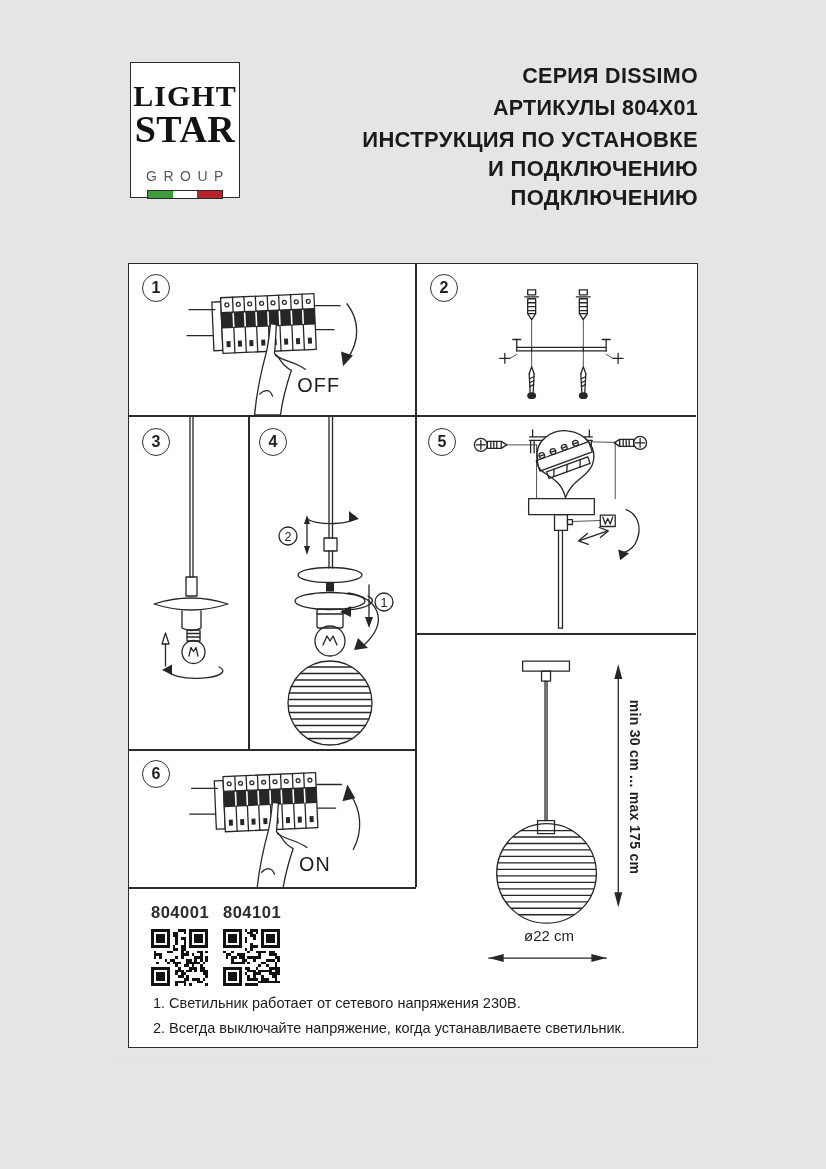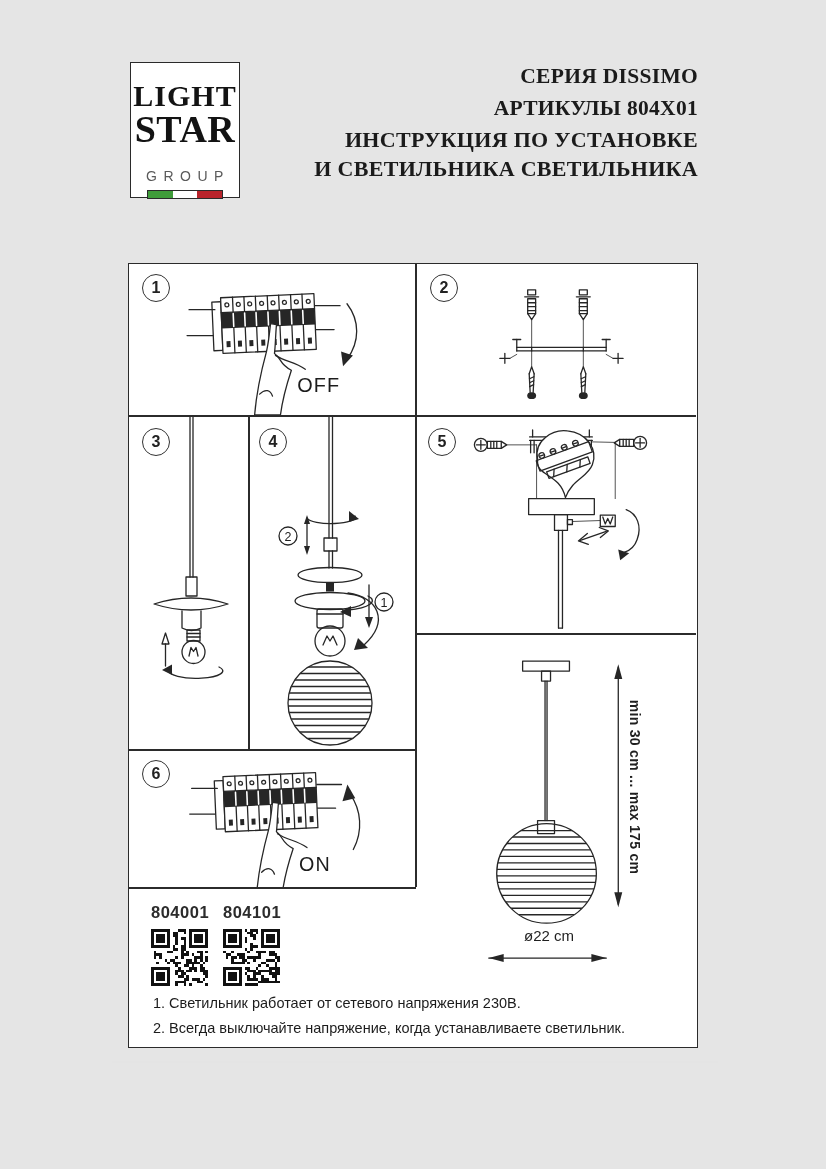--- a/index.html
+++ b/index.html
@@ -13,21 +13,21 @@
               text-align:center; padding-top:19px; background:#fff; }
   .logo-light { font-family:"Liberation Serif", serif; font-weight:bold; font-size:30px;
                 line-height:0.95; letter-spacing:1px; color:#131313; }
   .logo-star  { font-family:"Liberation Serif", serif; font-weight:bold; font-size:38px;
                 line-height:0.95; letter-spacing:0.5px; color:#131313; }
   .logo-group { font-size:14px; letter-spacing:6.5px; color:#5a5a5a; margin-top:21px; padding-left:6px; }
   .logo-flag  { width:76px; height:9px; margin:6px auto 0; border:1px solid #2a2a2a; display:flex; }
   .logo-flag span { flex:1; }
 
   .titles { left:300px; top:60px; width:398px; text-align:right; }
-  .title-line { font-size:21.5px; font-weight:bold; letter-spacing:0.3px; line-height:1.5; color:#1b1b1b;font-family:Liberation Serif, serif; }
+  .title-line { font-size:21.5px; font-weight:bold; letter-spacing:0.3px; line-height:1.5; color:#1b1b1b; }
   .instruction { }
   .instruction .title-line { font-size:22px; line-height:1.32; }
 
   
   .frame { left:128px; top:263px; width:570px; height:785px; border:1.6px solid #2b2b2b; background:#fff; }
   .gl { position:absolute; background:#2b2b2b; }
   .panel { position:absolute; }
   .numcircle { position:absolute; width:28px; height:28px; border:1.6px solid #333; border-radius:50%;
                display:flex; align-items:center; justify-content:center;
                font-size:16px; font-weight:bold; color:#222; background:#fff; }
@@ -146,21 +146,21 @@
         <span style="background:#ffffff"></span>
         <span style="background:#b8232b"></span>
     </div>
   </div>
 
   <div class="abs titles">
     <div class="title-line">СЕРИЯ DISSIMO</div>
     <div class="title-line">АРТИКУЛЫ 804X01</div>
     <div class="instruction">
       <div class="title-line">ИНСТРУКЦИЯ ПО УСТАНОВКЕ</div>
-      <div class="title-line">И СВЕТИЛЬНИКА СВЕТИЛЬНИКА</div>
+      <div class="title-line">И ПОДКЛЮЧЕНИЮ ПОДКЛЮЧЕНИЮ</div>
     </div>
   </div>
 
   <div class="abs frame">
 
     <div class="gl" style="left:286px; top:0; width:1.6px; height:623px;"></div>
     <div class="gl" style="left:0; top:151px; width:567px; height:1.6px;"></div>
     <div class="gl" style="left:119px; top:151px; width:1.6px; height:335px;"></div>
     <div class="gl" style="left:286px; top:369px; width:281px; height:1.6px;"></div>
     <div class="gl" style="left:0; top:485px; width:287px; height:1.6px;"></div>

